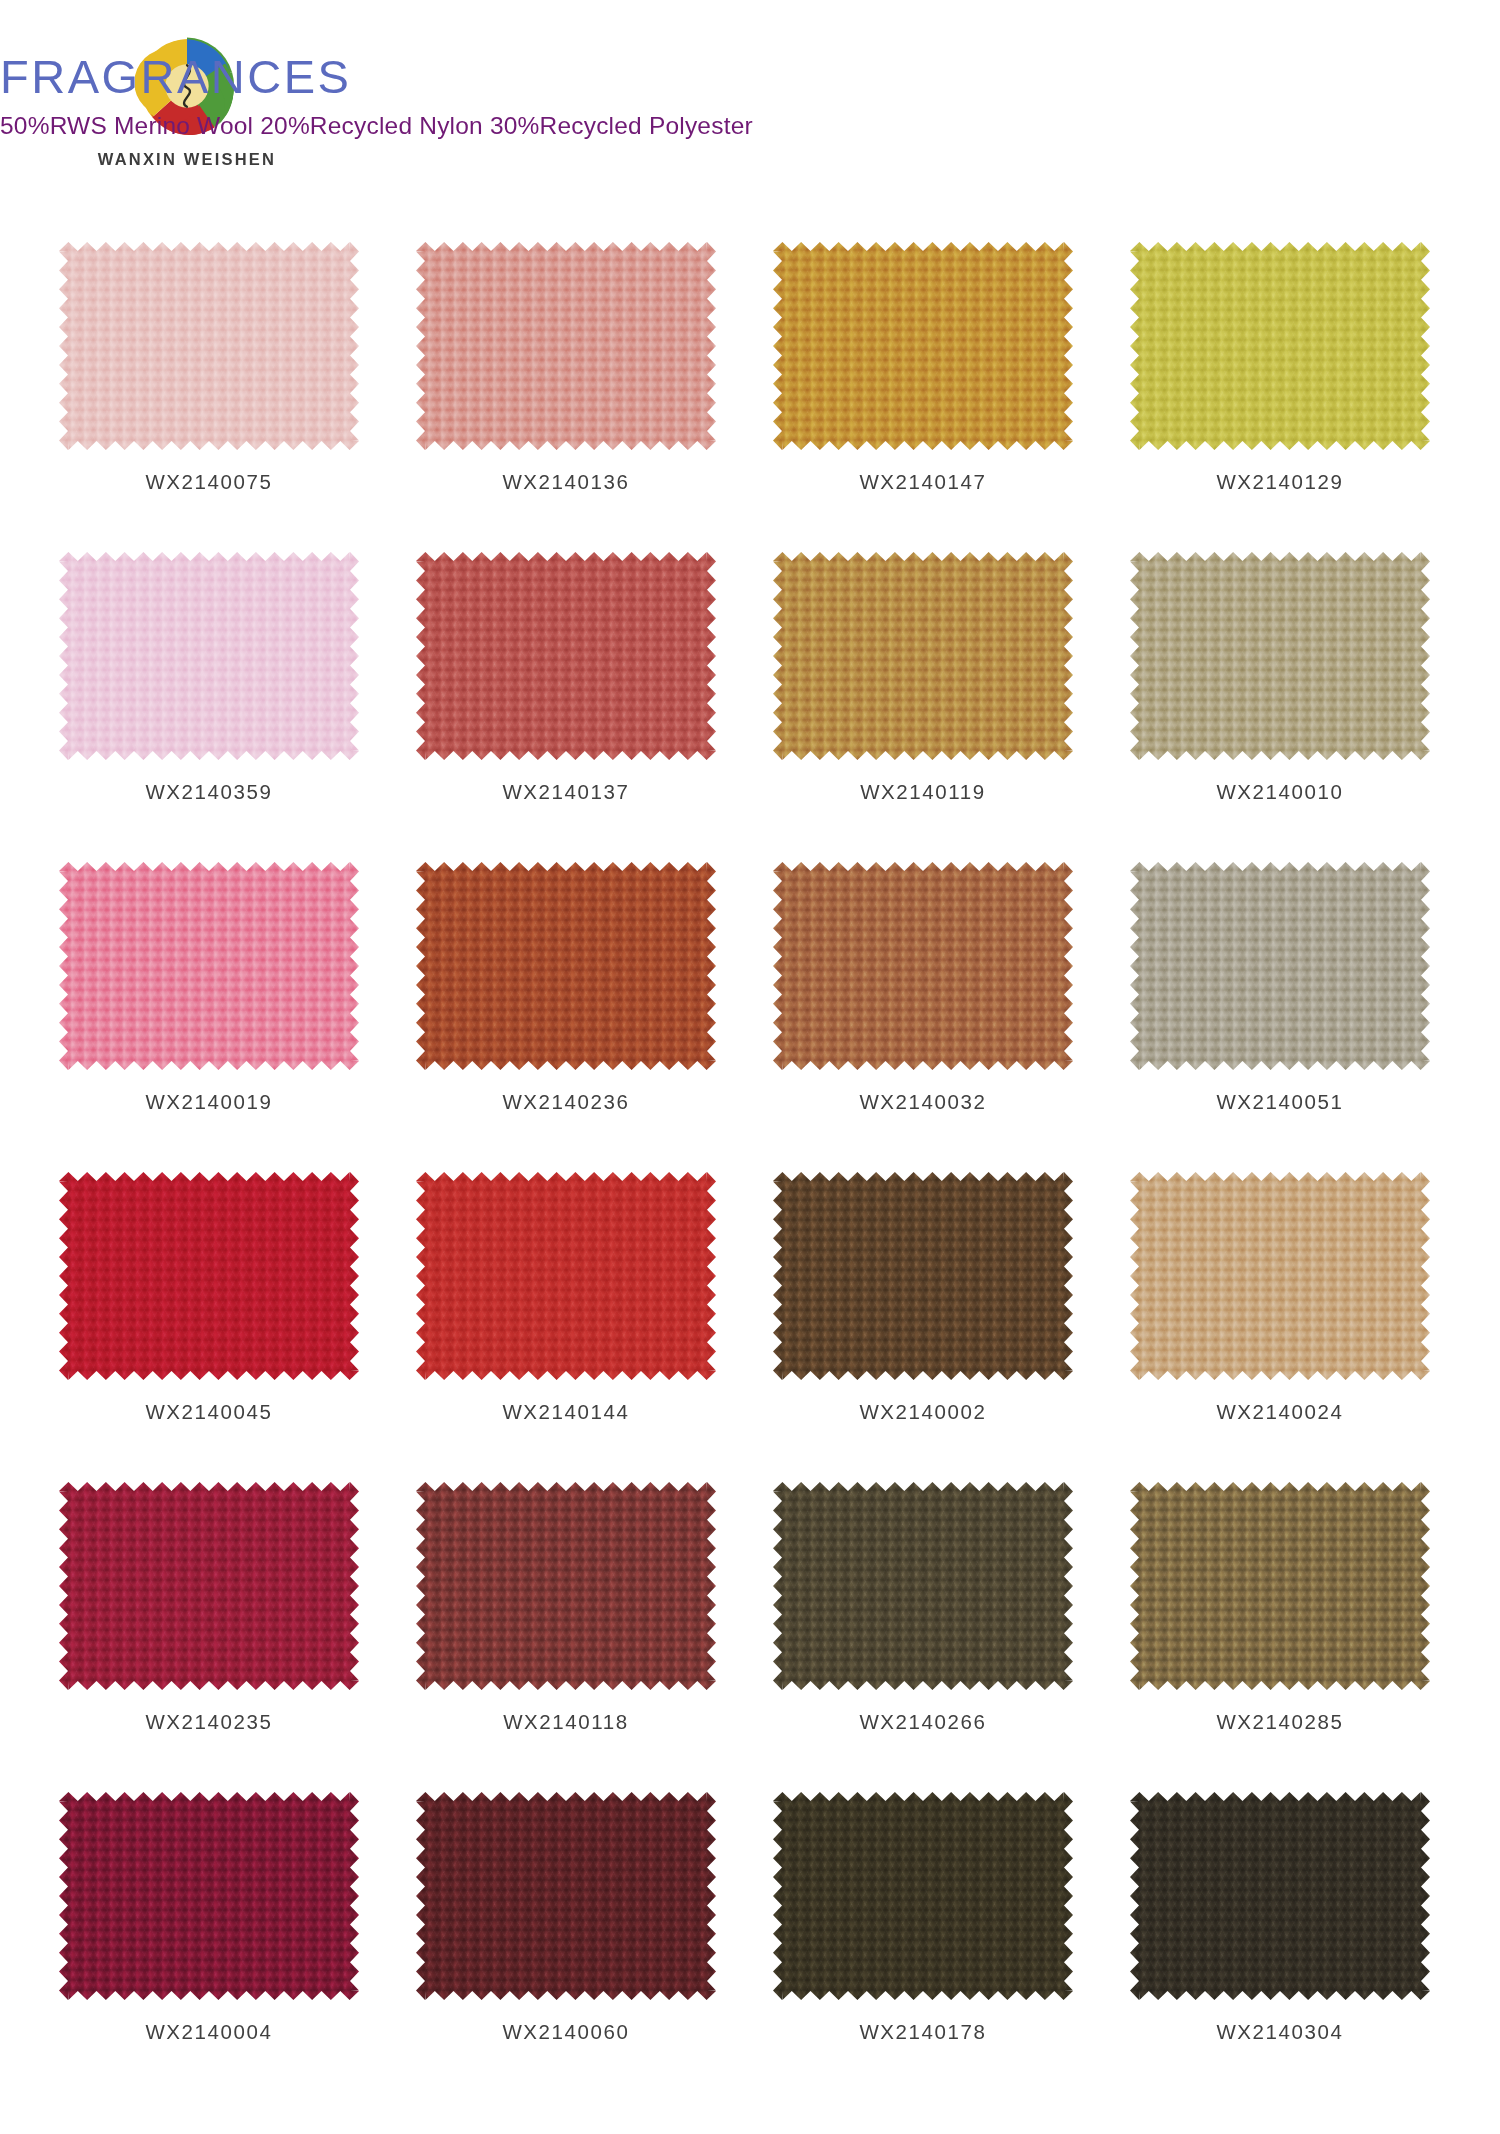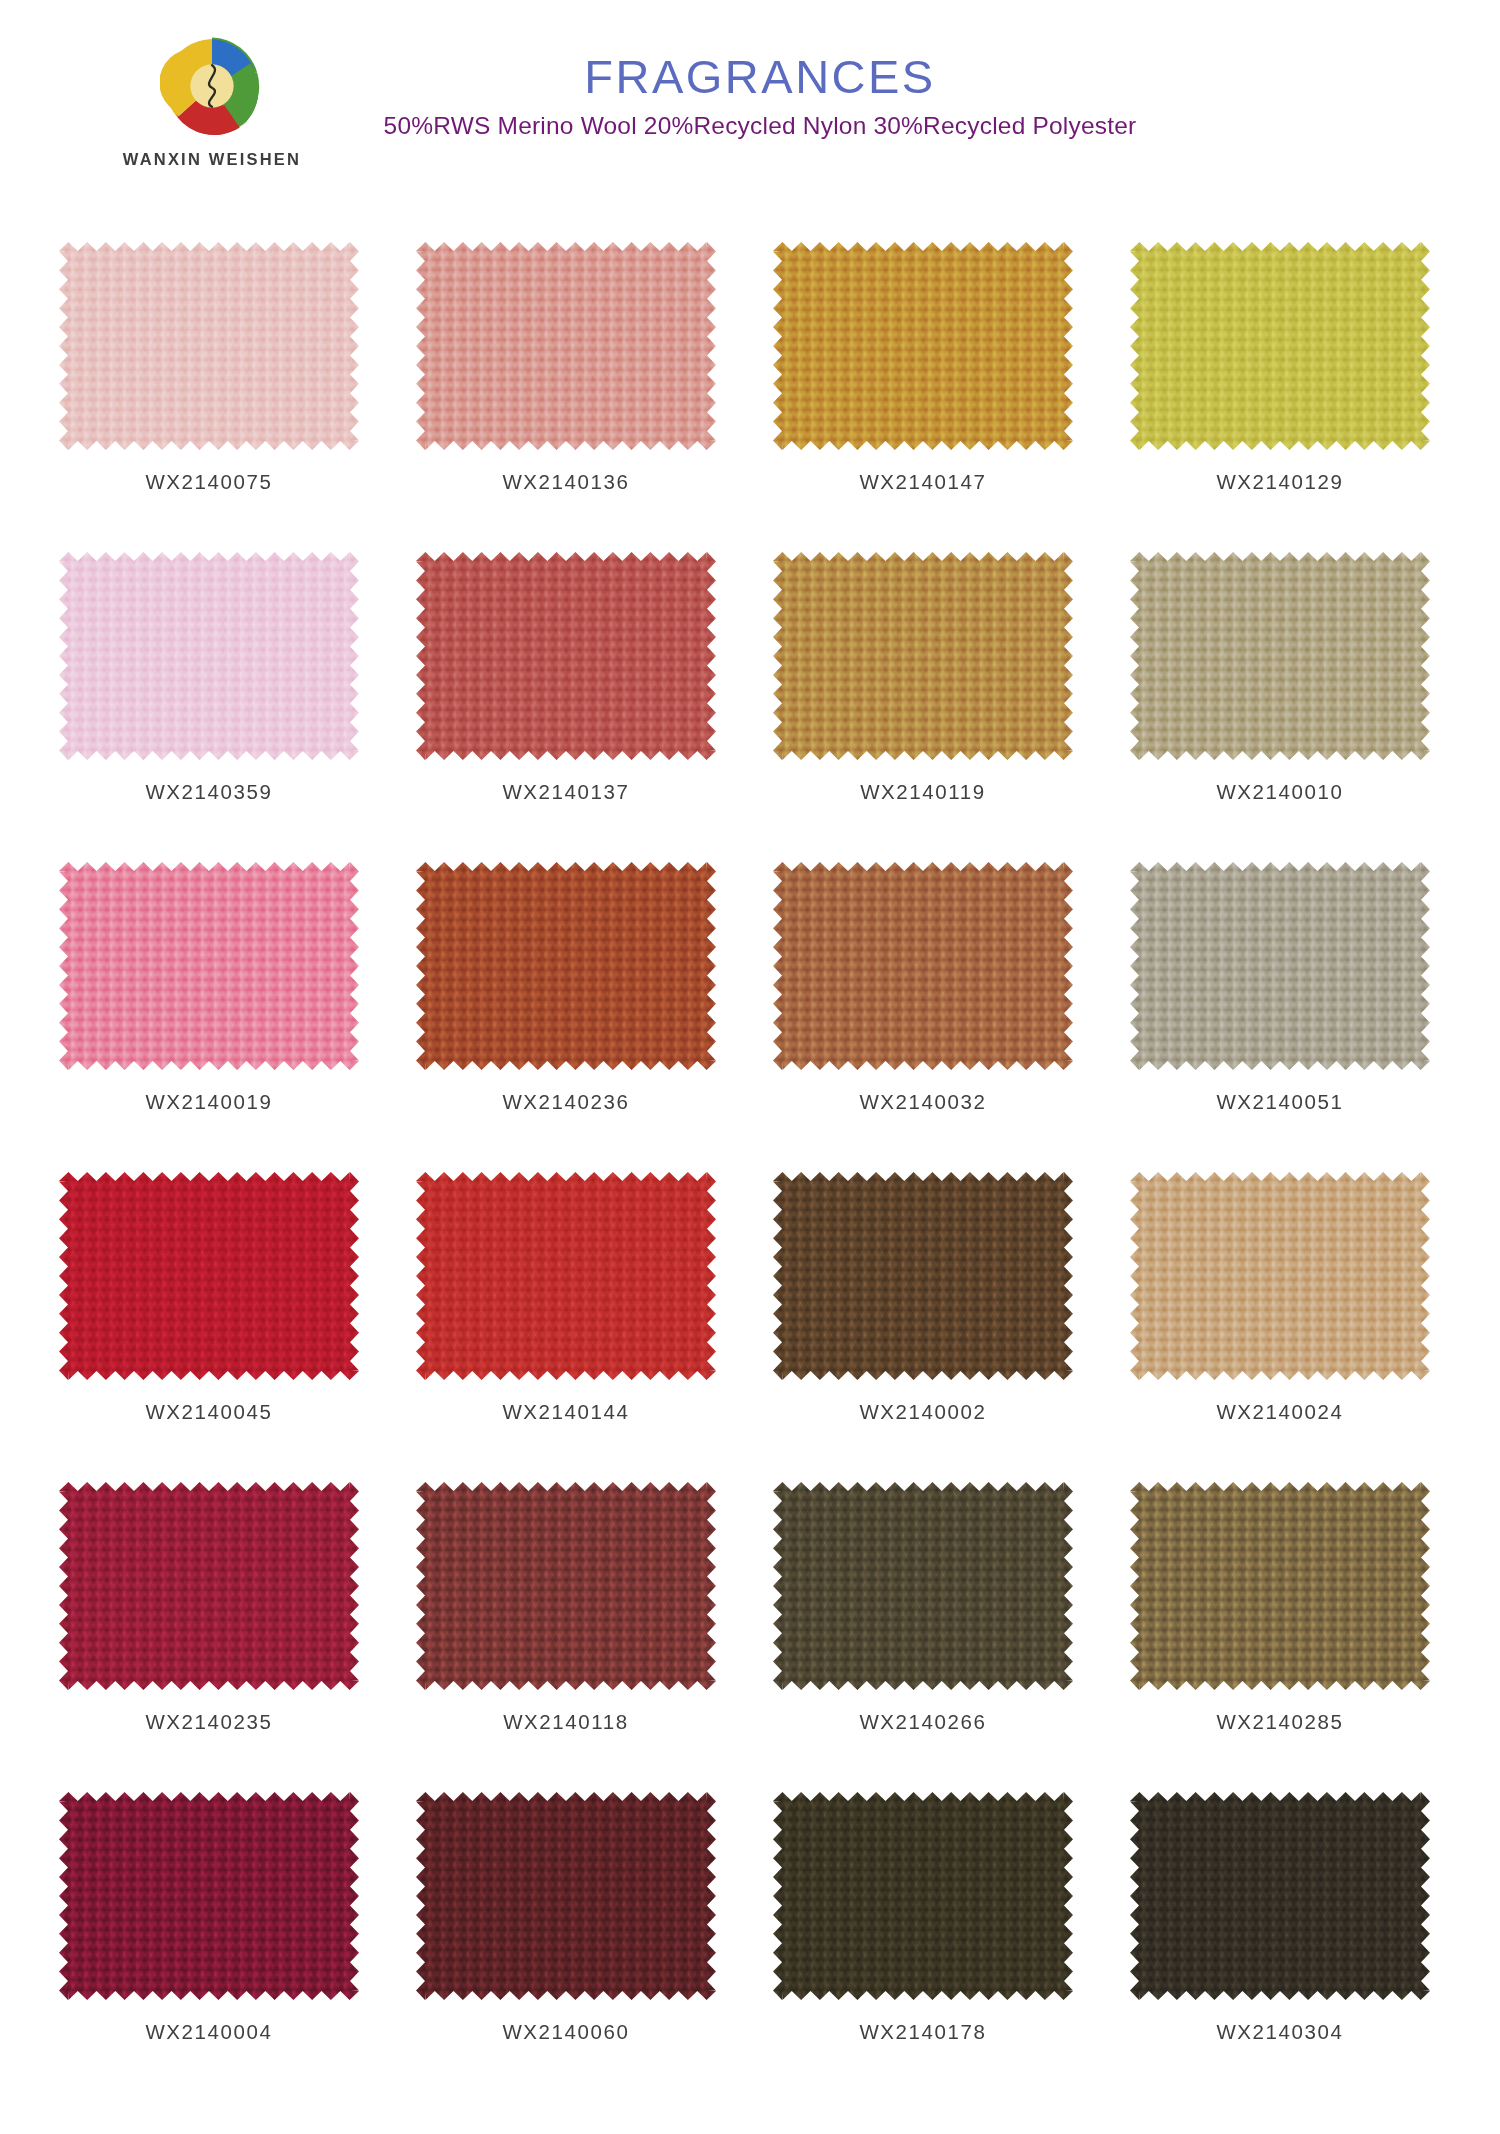--- a/index.html
+++ b/index.html
@@ -19,21 +19,21 @@
 
   
   .header {
     position: relative;
     height: 232px;
     width: 100%;
   }
 
   .brand {
     position: absolute;
-    left: 112px;
+    left: 87px;
     top: 34px;
     width: 200px;
     text-align: center;
   }
   .brand-mark {
     width: 104px;
     height: 104px;
     margin: 0 auto;
     position: relative;
   }
@@ -45,22 +45,21 @@
     color: #3d3d3d;
     font-family: "Liberation Sans", sans-serif;
     white-space: nowrap;
   }
 
   .title-block {
     position: absolute;
     left: 0;
     right: 0;
     top: 52px;
-    text-align: center;
-    padding-left: 20px;
+    text-align: left;
   }
   .collection-title {
     font-size: 47px;
     letter-spacing: 2.5px;
     color: #5b6bbf;
     font-family: "Liberation Sans", sans-serif;
     font-weight: 400;
     line-height: 1.05;
   }
   .yarn-count {

